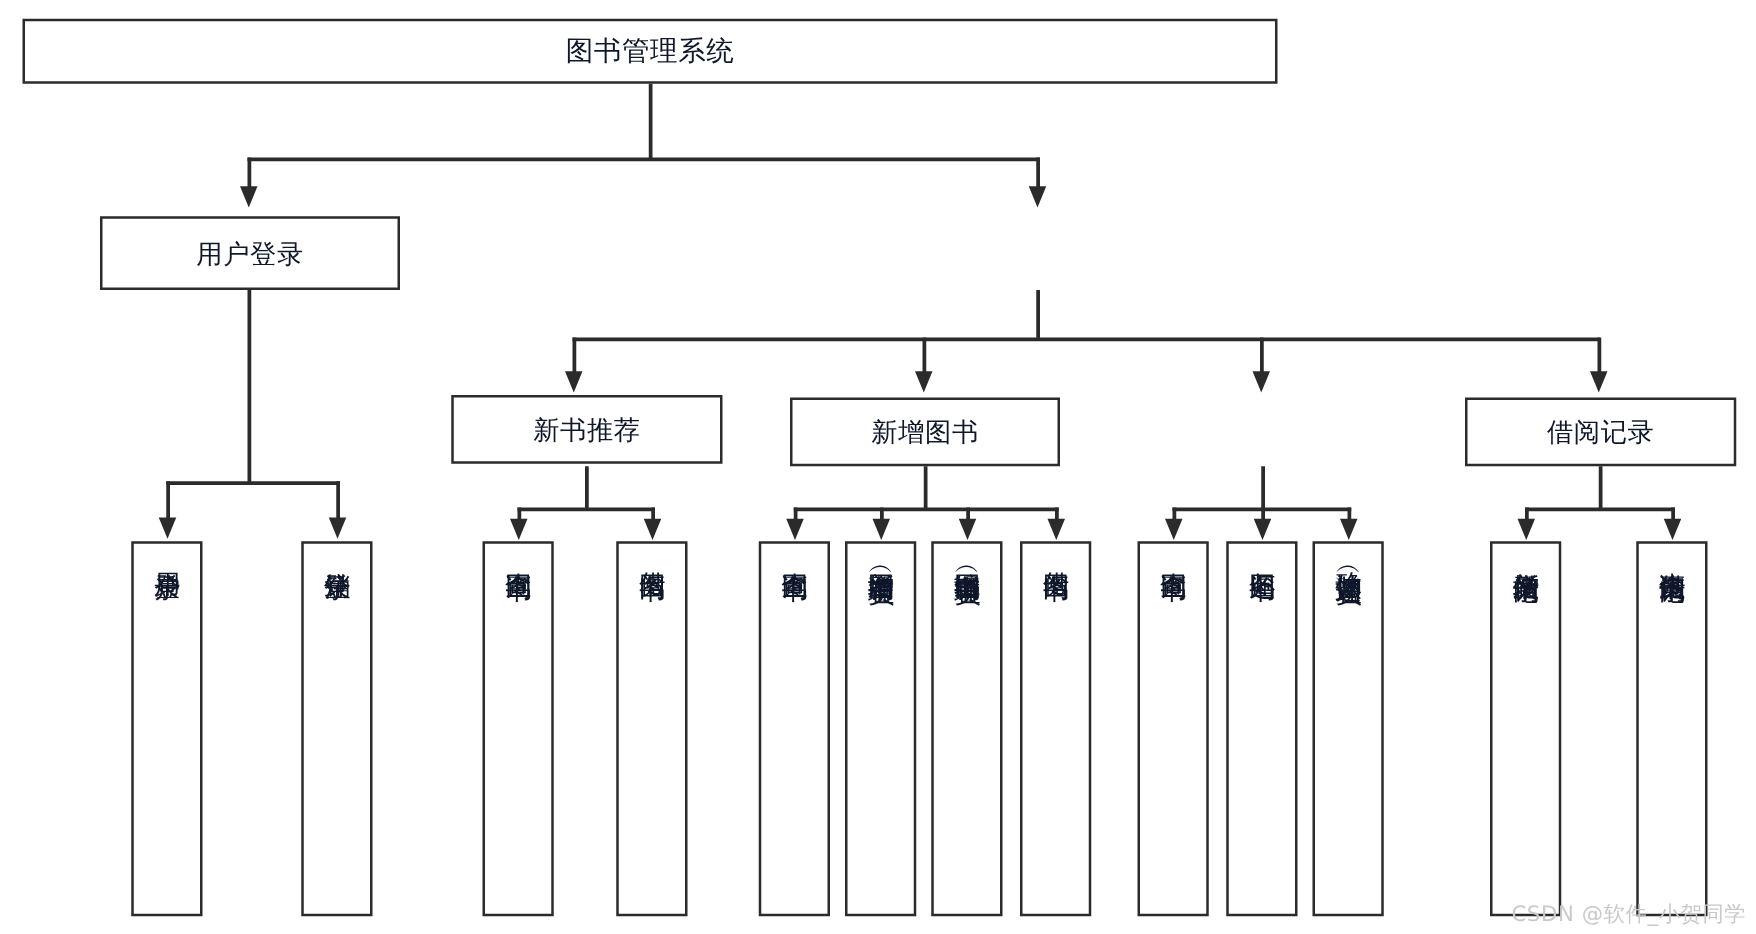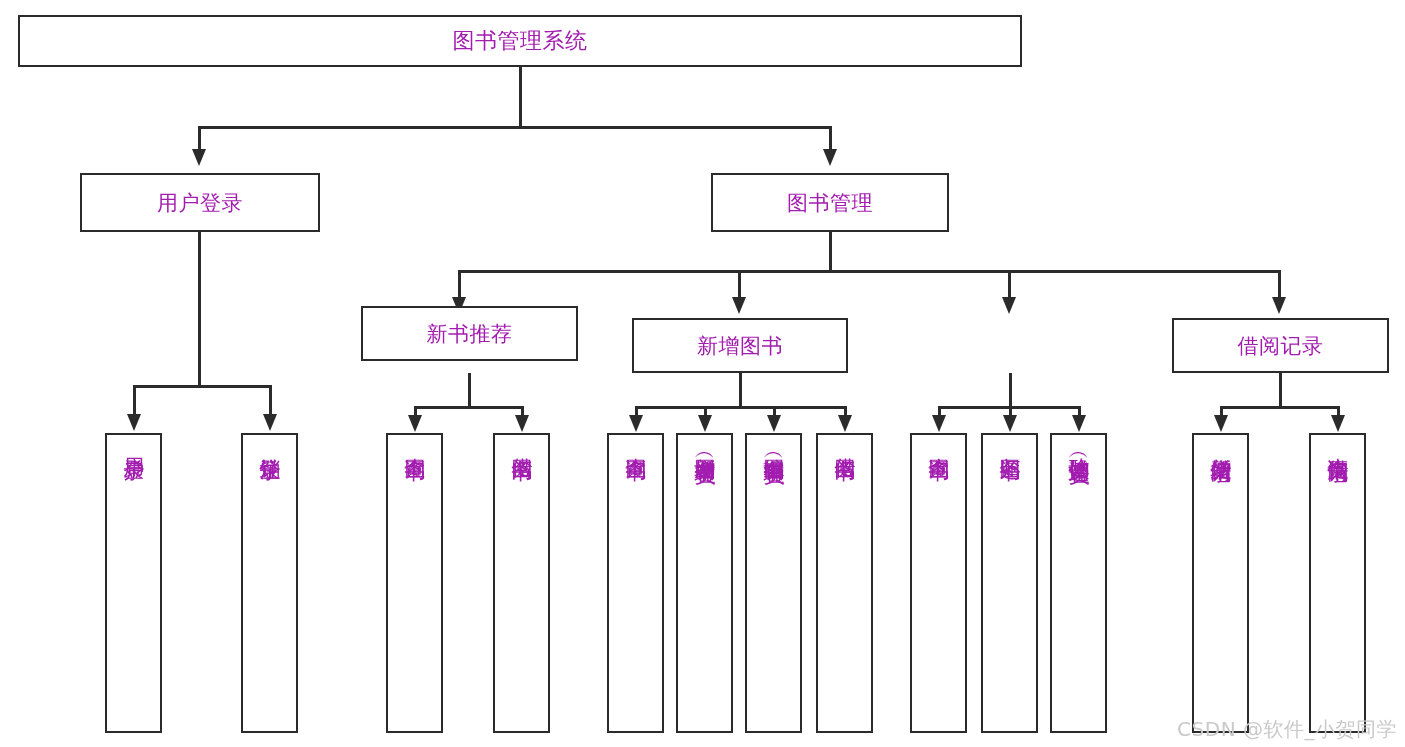--- a/index.html
+++ b/index.html
@@ -22,21 +22,21 @@
   
   .node {
     position: absolute;
     box-sizing: border-box;
     border: 2.2px solid #2b2b2b;
     background: #ffffff;
     display: flex;
     align-items: center;
     justify-content: center;
     text-align: center;
-    color: #a21caf;
+    color: #0f172a;
   }
   .node.h {            
     font-size: 21px;
     letter-spacing: 0.5px;
   }
   .node.root { font-size: 22px; }
   
   .node.v {
     align-items: flex-start;
     justify-content: center;
@@ -65,21 +65,21 @@
     height: 0;
     border-left: 7.5px solid transparent;
     border-right: 7.5px solid transparent;
     border-top: 17px solid #2b2b2b;
   }
   
   #watermark {
     position: absolute;
     right: 8px;
     bottom: 4px;
-    font-size: 20px;
+    font-size: 17px;
     color: #c9c9c9;
     white-space: nowrap;
     letter-spacing: 0.5px;
   }
 </style>
 </head>
 <body>
 
 <div id="canvas">
 
@@ -90,44 +90,41 @@
   <div class="ln v" style="left:519px; top:67px; width:2.6px; height:60px;"></div>
 
   <div class="ln h" style="left:198px; top:126px; width:634px; height:2.6px;"></div>
   <div class="ln v" style="left:198px; top:126px; width:2.6px; height:24px;"></div>
   <div class="arrow" style="left:192px; top:149px;"></div>
   <div class="ln v" style="left:829px; top:126px; width:2.6px; height:24px;"></div>
   <div class="arrow" style="left:823px; top:149px;"></div>
 
   <div class="node h" style="left:80px; top:173px; width:240px; height:59px;">
     <span>用户登录</span>
-  </div>
-  <div class="node h" style="left:711px; top:173px; width:238px; height:59px;">
-    <span>图书管理</span>
   </div>
 
   <div class="ln v" style="left:198px; top:232px; width:2.6px; height:154px;"></div>
   <div class="ln h" style="left:133px; top:385px; width:139px; height:2.6px;"></div>
   <div class="ln v" style="left:133px; top:385px; width:2.6px; height:30px;"></div>
   <div class="arrow" style="left:127px; top:414px;"></div>
   <div class="ln v" style="left:269px; top:385px; width:2.6px; height:30px;"></div>
   <div class="arrow" style="left:263px; top:414px;"></div>
 
   <div class="ln v" style="left:829px; top:232px; width:2.6px; height:40px;"></div>
   <div class="ln h" style="left:458px; top:270px; width:822px; height:2.6px;"></div>
   <div class="ln v" style="left:458px; top:270px; width:2.6px; height:28px;"></div>
   <div class="arrow" style="left:452px; top:297px;"></div>
   <div class="ln v" style="left:738px; top:270px; width:2.6px; height:28px;"></div>
   <div class="arrow" style="left:732px; top:297px;"></div>
   <div class="ln v" style="left:1008px; top:270px; width:2.6px; height:28px;"></div>
   <div class="arrow" style="left:1002px; top:297px;"></div>
   <div class="ln v" style="left:1278px; top:270px; width:2.6px; height:28px;"></div>
   <div class="arrow" style="left:1272px; top:297px;"></div>
 
-  <div class="node h" style="left:361px; top:306px; width:217px; height:55px;">
+  <div class="node h" style="left:361px; top:316px; width:217px; height:55px;">
     <span>新书推荐</span>
   </div>
   <div class="node h" style="left:632px; top:318px; width:216px; height:55px;">
     <span>新增图书</span>
   </div>
   <div class="node h" style="left:1172px; top:318px; width:217px; height:55px;">
     <span>借阅记录</span>
   </div>
 
   <div class="ln v" style="left:468px; top:373px; width:2.6px; height:34px;"></div>

